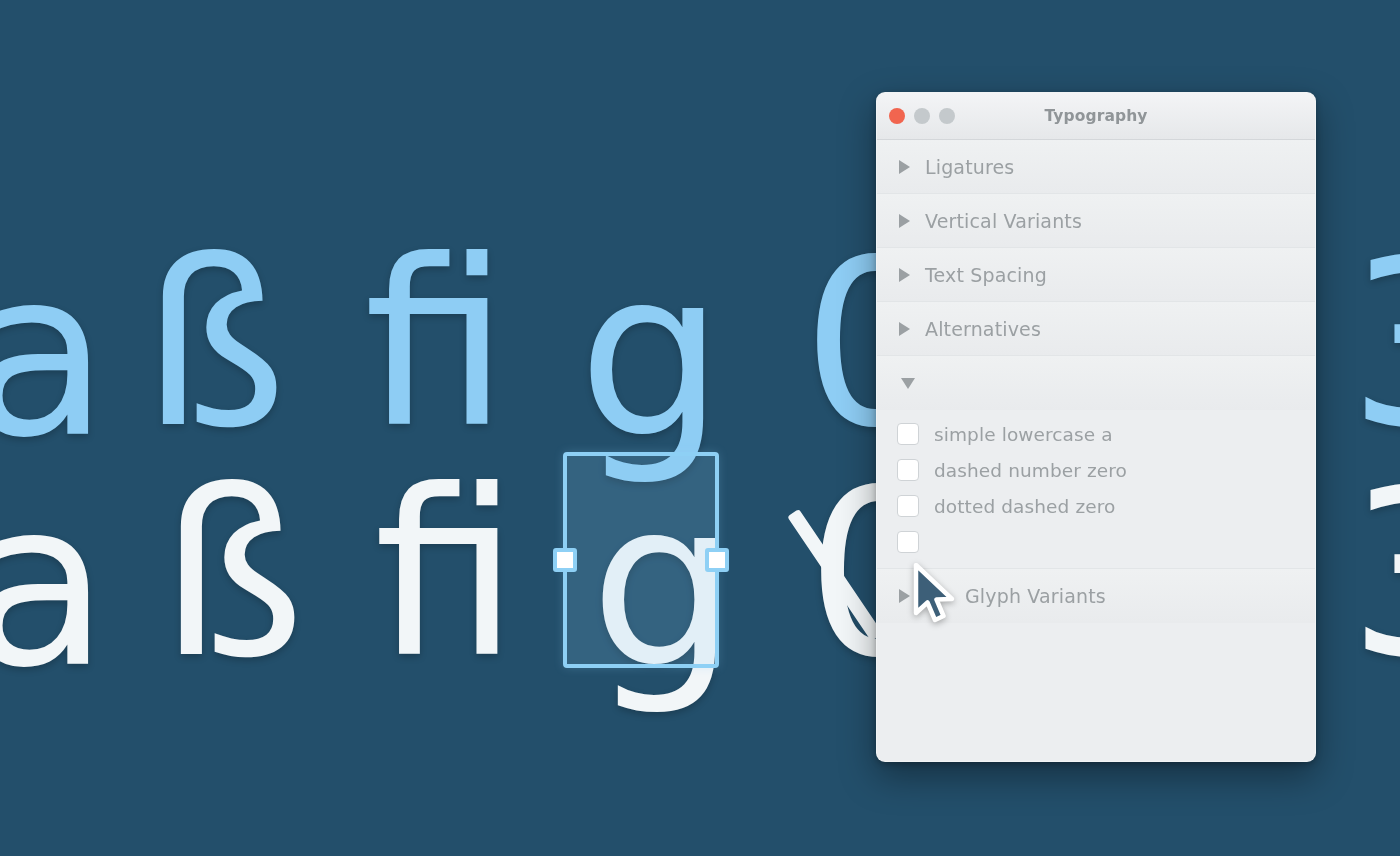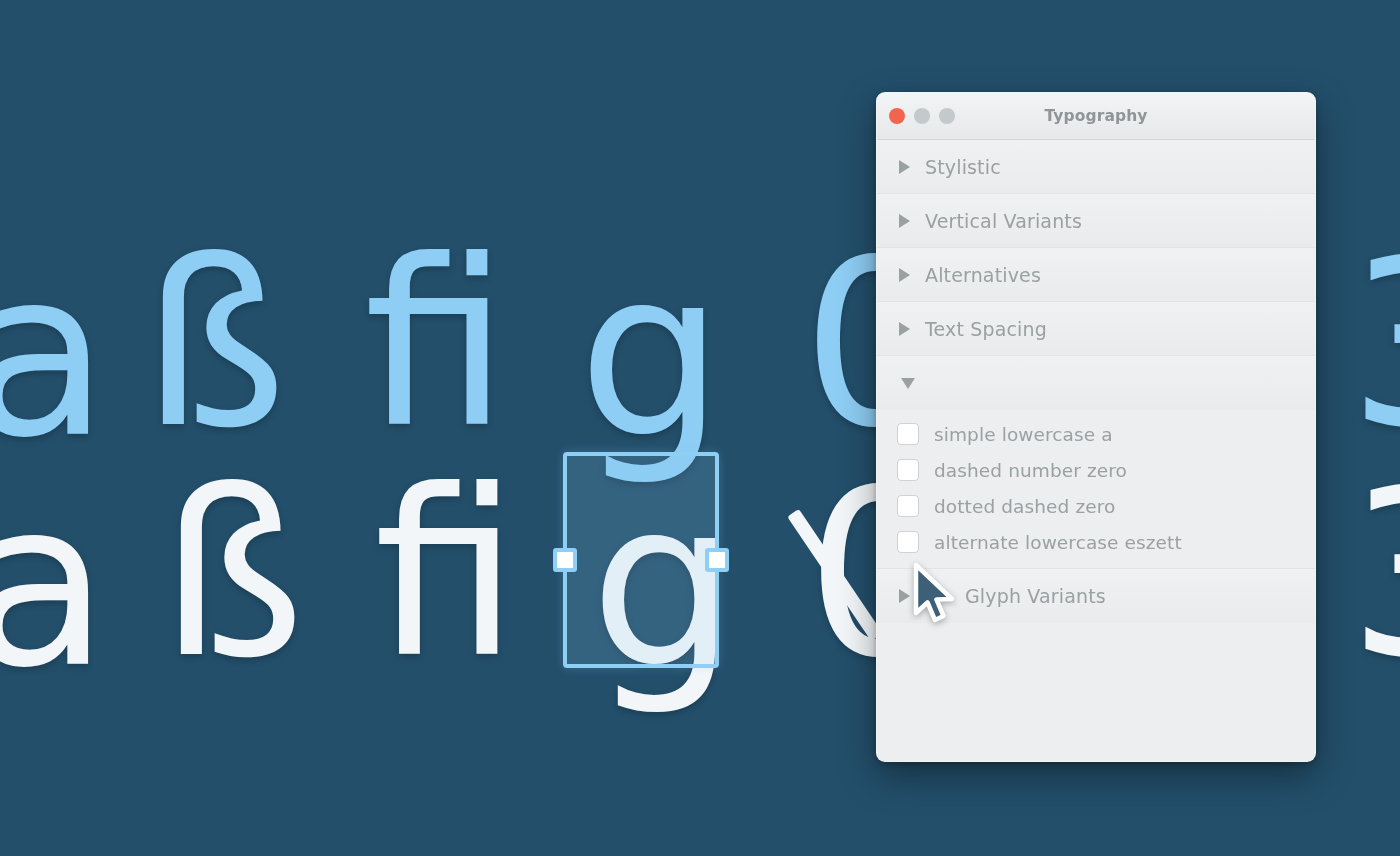--- a/index.html
+++ b/index.html
@@ -269,38 +269,38 @@
         <div class="light minimize"></div>
         <div class="light zoom"></div>
       </div>
       <div class="panel-title">Typography</div>
     </div>
 
     <div class="panel-body">
 
       <div class="section-row">
         <span class="disclosure collapsed"></span>
-        <span class="section-label">Stylistic</span>
+        <span class="section-label">Ligatures</span>
       </div>
 
       <div class="section-row">
         <span class="disclosure collapsed"></span>
         <span class="section-label">Vertical Variants</span>
       </div>
 
 
 
       <div class="section-row">
         <span class="disclosure collapsed"></span>
+        <span class="section-label">Text Spacing</span>
+      </div>
+
+      <div class="section-row">
+        <span class="disclosure collapsed"></span>
         <span class="section-label">Alternatives</span>
-      </div>
-
-      <div class="section-row">
-        <span class="disclosure collapsed"></span>
-        <span class="section-label">Text Spacing</span>
       </div>
 
       <div class="section-row" style="border-bottom:none;">
         <span class="disclosure expanded"></span>
       </div>
 
       <div class="check-group">
 
         <div class="check-row">
           <span class="checkbox"></span>
@@ -313,21 +313,20 @@
           <span class="check-label">dashed number zero</span>
         </div>
 
         <div class="check-row">
           <span class="checkbox"></span>
           <span class="check-label">dotted dashed zero</span>
         </div>
 
         <div class="check-row">
           <span class="checkbox"></span>
-          <span class="check-label">alternate lowercase eszett</span>
         </div>
 
       </div>
 
       <div class="group-divider"></div>
 
       <div class="section-row">
         <span class="disclosure collapsed"></span>
         <span class="section-label">Glyph Variants</span>
       </div>

